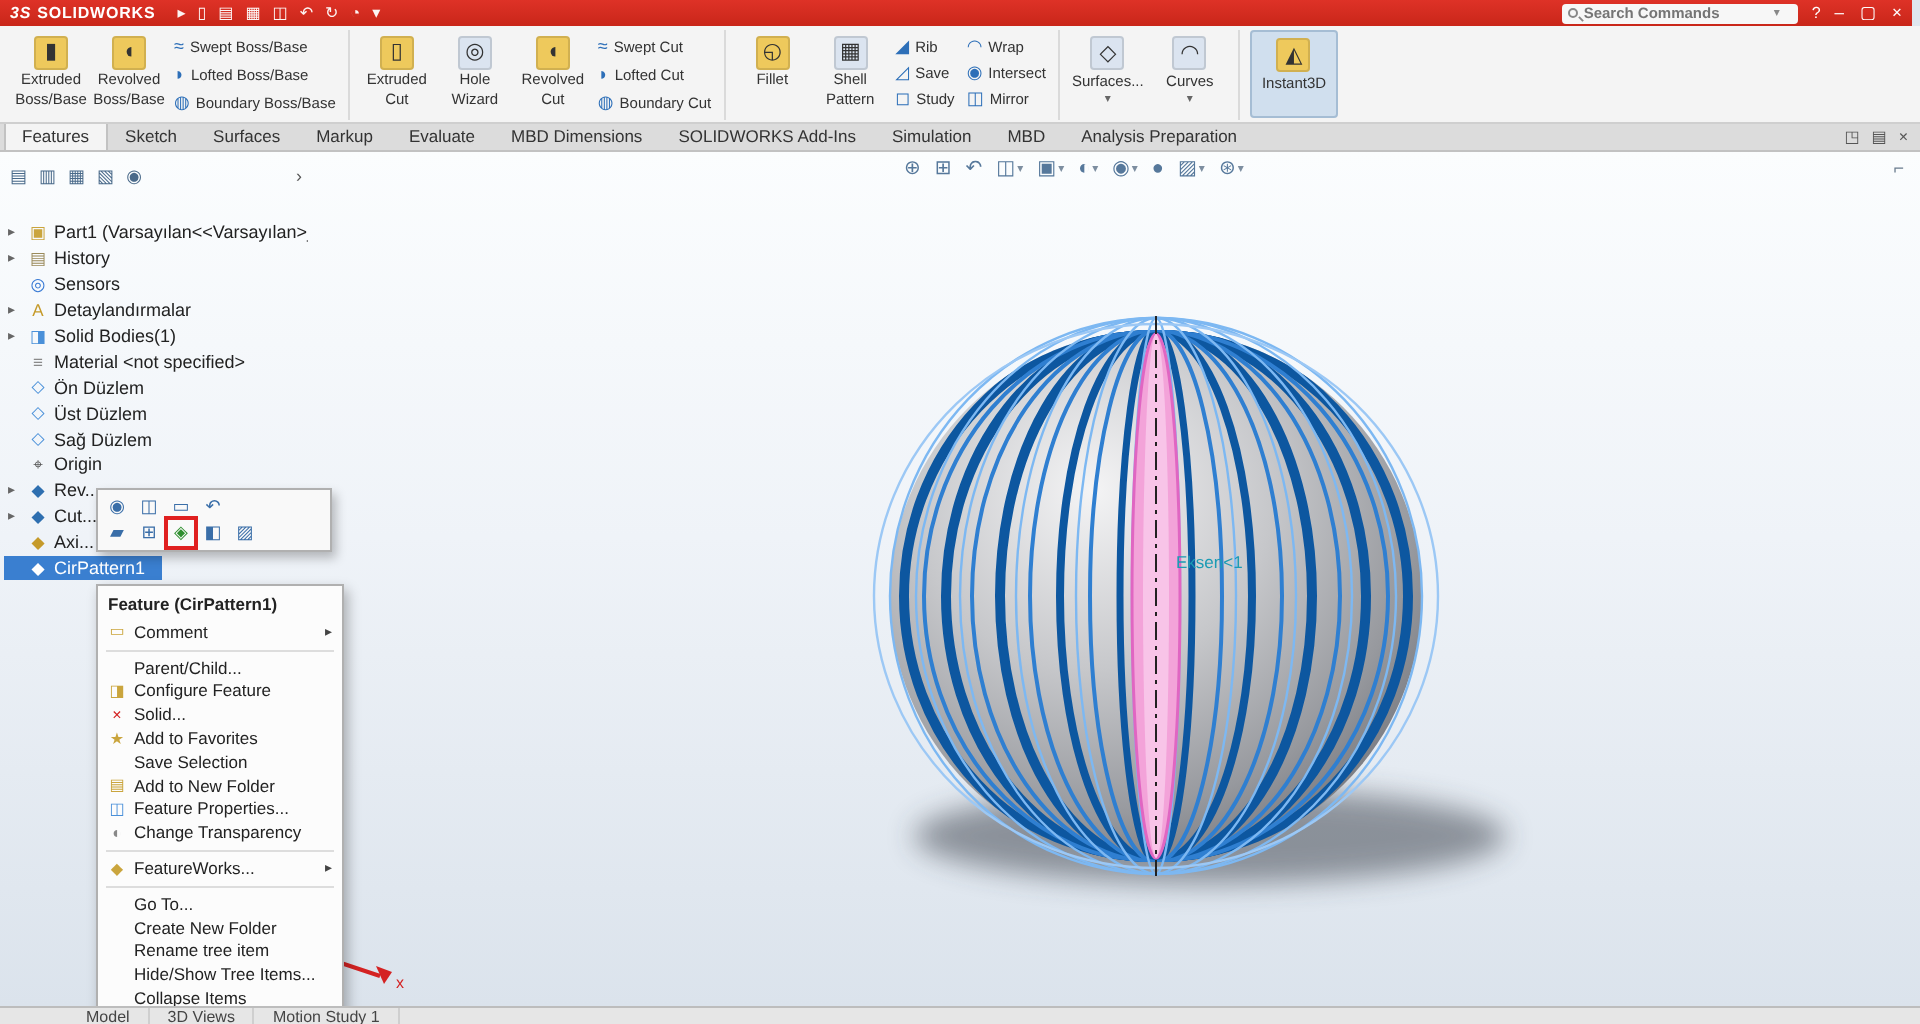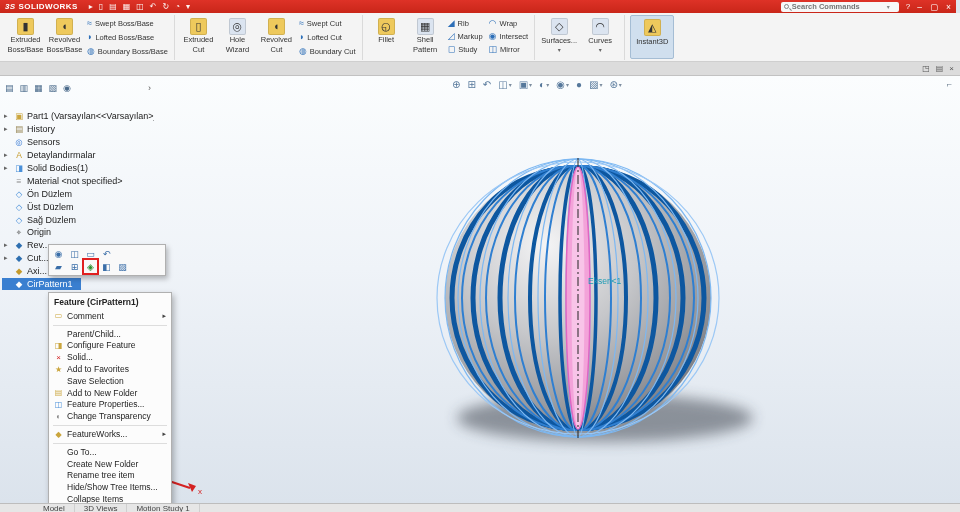--- a/index.html
+++ b/index.html
@@ -211,21 +211,21 @@
       </div>
     <div class="feature-smalls">
 
         <div class="rb-small">
           <span class="rb-ic-s" style="color: rgb(45, 111, 184);">◢</span>
           <span>Rib</span>
         </div>
 
         <div class="rb-small">
           <span class="rb-ic-s" style="color: rgb(45, 111, 184);">◿</span>
-          <span>Markup</span>
+          <span>Save</span>
         </div>
 
         <div class="rb-small">
           <span class="rb-ic-s" style="color: rgb(45, 111, 184);">◻</span>
           <span>Study</span>
         </div>
 
         <div class="rb-small">
           <span class="rb-ic-s" style="color: rgb(45, 111, 184);">◠</span>
           <span>Wrap</span>
@@ -258,20 +258,42 @@
       </div>
     </div>
 
   <div class="instant3d">
     <span class="rb-ic" style="background:#eec95c">◭</span>
     <span>Instant3D</span>
   </div>
 </div>
 
 <div class="tabbar">
+  <div style="display:flex">
+
+      <div class="tab active">Features</div>
+
+      <div class="tab">Sketch</div>
+
+      <div class="tab">Surfaces</div>
+
+      <div class="tab">Markup</div>
+
+      <div class="tab">Evaluate</div>
+
+      <div class="tab">MBD Dimensions</div>
+
+      <div class="tab">SOLIDWORKS Add-Ins</div>
+
+      <div class="tab">Simulation</div>
+
+      <div class="tab">MBD</div>
+
+      <div class="tab">Analysis Preparation</div>
+    </div>
   <div class="tabbar-right">
 
   <span>◳</span>
       <span>▤</span>
       <span>×</span>
     </div>
 </div>
 
 <div class="main">
 

